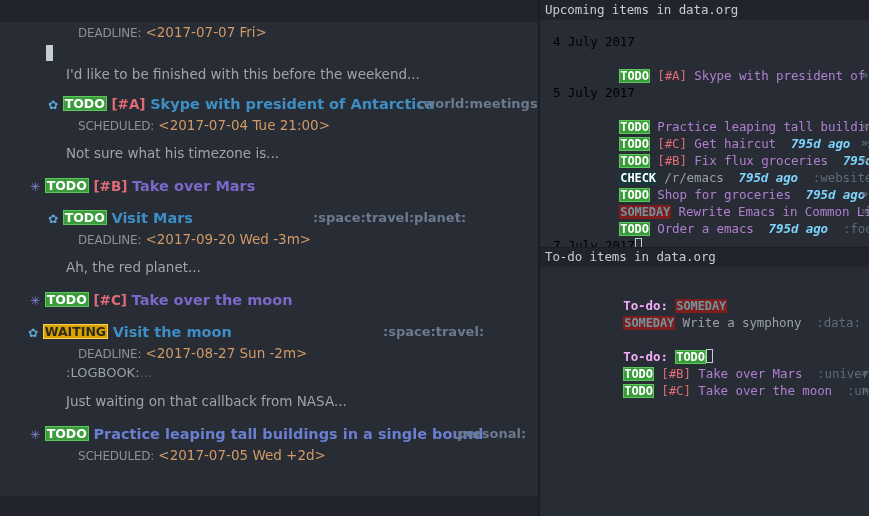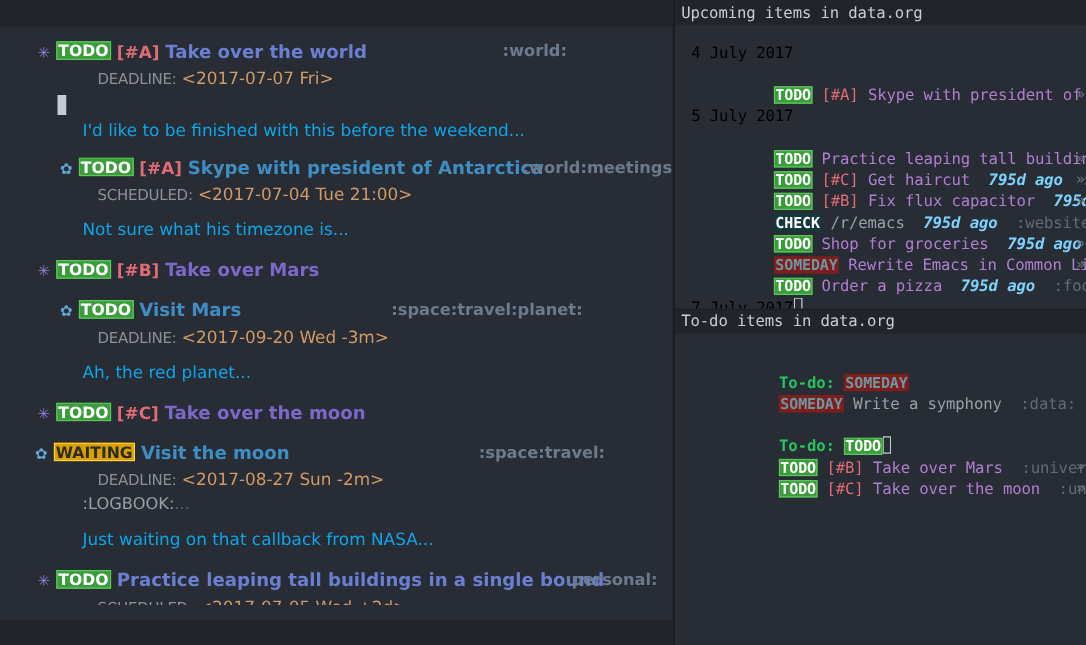--- a/index.html
+++ b/index.html
@@ -55,21 +55,21 @@
 
   .tags {
     position: absolute; color: #6b7a8d; font-weight: bold;
     font-size: 13px; line-height: 22px;
   }
   .planline { font-size: 13px; line-height: 20px; color: #8b9099; }
   .plan-kw { color: #8b9099; font-size: 12px; letter-spacing: -0.2px; text-align: center; }
   .ts { color: #d19a66; font-size: 13.5px; }
   .drawer { color: #9aa0a8; font-size: 13px; line-height: 20px; }
   .drawer .ell { color: #5b616b; }
-  .btext { color: #0ea5e9; font-size: 13.5px; line-height: 20px; }
+  .btext { color: #a3a3a3; font-size: 13.5px; line-height: 20px; }
 
   .cursor {
     position: absolute; width: 7px; height: 16px; background: #c6ccd4;
   }
 
   .modeline {
     position: absolute; left: 0; bottom: 0; width: 538px; height: 20px;
     background: #21252b; white-space: pre;
     font-family: "DejaVu Sans", sans-serif;
     font-size: 12.5px; line-height: 20px; color: #9aa3b0;
@@ -96,21 +96,21 @@
     padding-left: 5px; letter-spacing: -0.1px;
   }
   .rp-body {
     position: relative; background: #282c34; overflow: hidden;
     font-family: "DejaVu Sans Mono", monospace;
     font-size: 12.5px; letter-spacing: -0.1px;
   }
   .rp-body-u { height: 227px; }
   .rp-body-l { height: 249px; }
   .rline { height: 17px; line-height: 17px; white-space: pre; padding-left: 5px; position: relative; }
-  .rgroup { color: #22c55e; font-weight: bold; }
+  .rgroup { color: #f0abfc; font-weight: bold; }
   .rkw {
     font-family: "DejaVu Sans Mono", monospace;
     font-weight: bold; font-size: 12px; padding: 0 1px;
   }
   .rkw-todo { background: #3a9c3a; color: #ffffff; box-shadow: inset 0 0 0 1px #5cc85c; }
   .rkw-check { background: #15383d; color: #ffffff; }
   .rkw-someday { background: #7f1d1d; color: #6d96a3; }
   .rprio { color: #e06c75; }
   .rtitle { color: #b07fd0; }
   .rtitle-d { color: #9aa0a8; }
@@ -135,27 +135,20 @@
 <div class="app">
 
   <div class="left-win">
 
     <div class="left-header">
       <span class="bc-parent">Take over the universe</span><span class="bc-sep">\</span><span class="bc-self">Test data</span>
     </div>
 
     <div class="left-body">
 
-      <div class="orow head-line" style="padding-left:30px; margin-top:9px;">
-        <span class="bullet">✳</span>
-        <span class="kw kw-todo">TODO</span>
-        <span class="prio-a">[#A]</span>
-        <span class="htitle">Take over the world</span>
-        <span class="tags" style="left:402px; top:0;">:world:</span>
-      </div>
       <div class="orow planline" style="padding-left:78px; height:20px;">
         <span class="plan-kw">DEADLINE:</span>
         <span class="ts">&lt;2017-07-07 Fri&gt;</span>
       </div>
       <div style="position:relative;height:22px;">
         <span class="cursor" style="left:46px; top:3px;"></span>
       </div>
       <div class="orow btext" style="padding-left:66px; height:22px;">I'd like to be finished with this before the weekend...</div>
 
       <div class="orow head-line" style="padding-left:48px; margin-top:7px;">
@@ -248,33 +241,33 @@
         <div class="rline" style="height:17px;"></div>
 
         <div class="rline" style="padding-left:13px;">5 July 2017</div>
         <div class="rline">
           <span class="rkw rkw-todo">TODO</span> <span class="rtitle">Practice leaping tall buildings in a s</span><span class="rtrunc">»</span>
         </div>
         <div class="rline">
           <span class="rkw rkw-todo">TODO</span> <span class="rprio">[#C]</span> <span class="rtitle">Get haircut</span>  <span class="rage">795d ago</span>  <span class="rtags">:personal:</span><span class="rtrunc">»</span>
         </div>
         <div class="rline">
-          <span class="rkw rkw-todo">TODO</span> <span class="rprio">[#B]</span> <span class="rtitle">Fix flux capacitor</span>  <span class="rage">795d ago</span>  <span class="rtrunc">»</span>
+          <span class="rkw rkw-todo">TODO</span> <span class="rprio">[#B]</span> <span class="rtitle">Fix flux groceries</span>  <span class="rage">795d ago</span>  <span class="rtrunc">»</span>
         </div>
         <div class="rline">
           <span class="rkw rkw-check">CHECK</span> <span class="rtitle-d">/r/emacs</span>  <span class="rage">795d ago</span>  <span class="rtags">:website:Emacs:</span>
         </div>
         <div class="rline">
           <span class="rkw rkw-todo">TODO</span> <span class="rtitle">Shop for groceries</span>  <span class="rage">795d ago</span>  <span class="rtrunc">»</span>
         </div>
         <div class="rline">
           <span class="rkw rkw-someday">SOMEDAY</span> <span class="rtitle">Rewrite Emacs in Common Lisp</span>  <span class="rtrunc">»</span>
         </div>
         <div class="rline">
-          <span class="rkw rkw-todo">TODO</span> <span class="rtitle">Order a pizza</span>  <span class="rage">795d ago</span>  <span class="rtags">:food:dinner:</span>
+          <span class="rkw rkw-todo">TODO</span> <span class="rtitle">Order a emacs</span>  <span class="rage">795d ago</span>  <span class="rtags">:food:dinner:</span>
         </div>
 
         <div class="rline" style="height:17px;"></div>
 
         <div class="rline" style="padding-left:13px;"><span>7 July 2017</span><span class="rcursor-box"></span></div>
 
       </div>
     </div>
 
     <div class="rp rp-lower">

